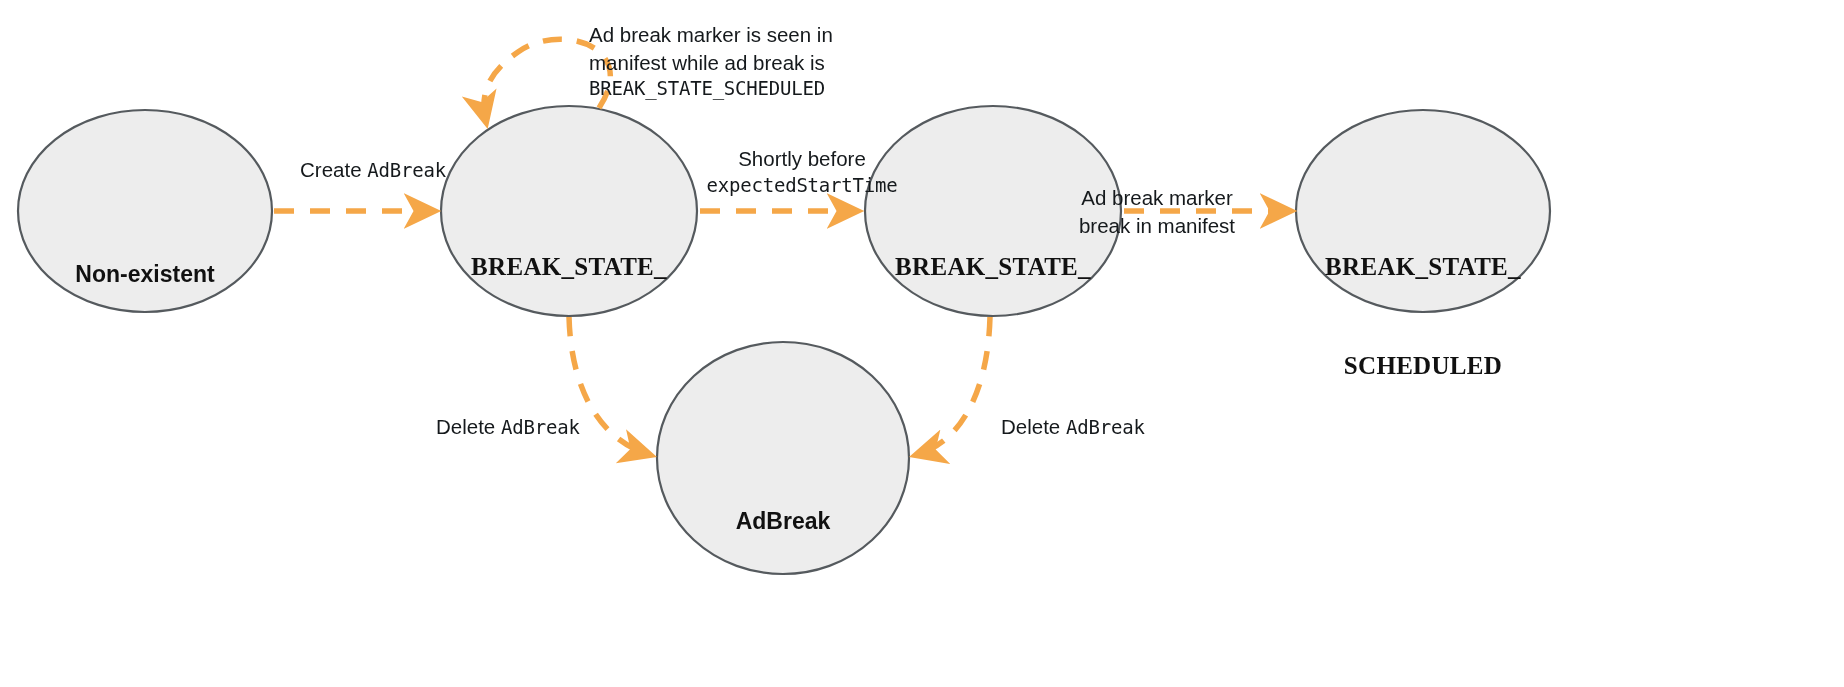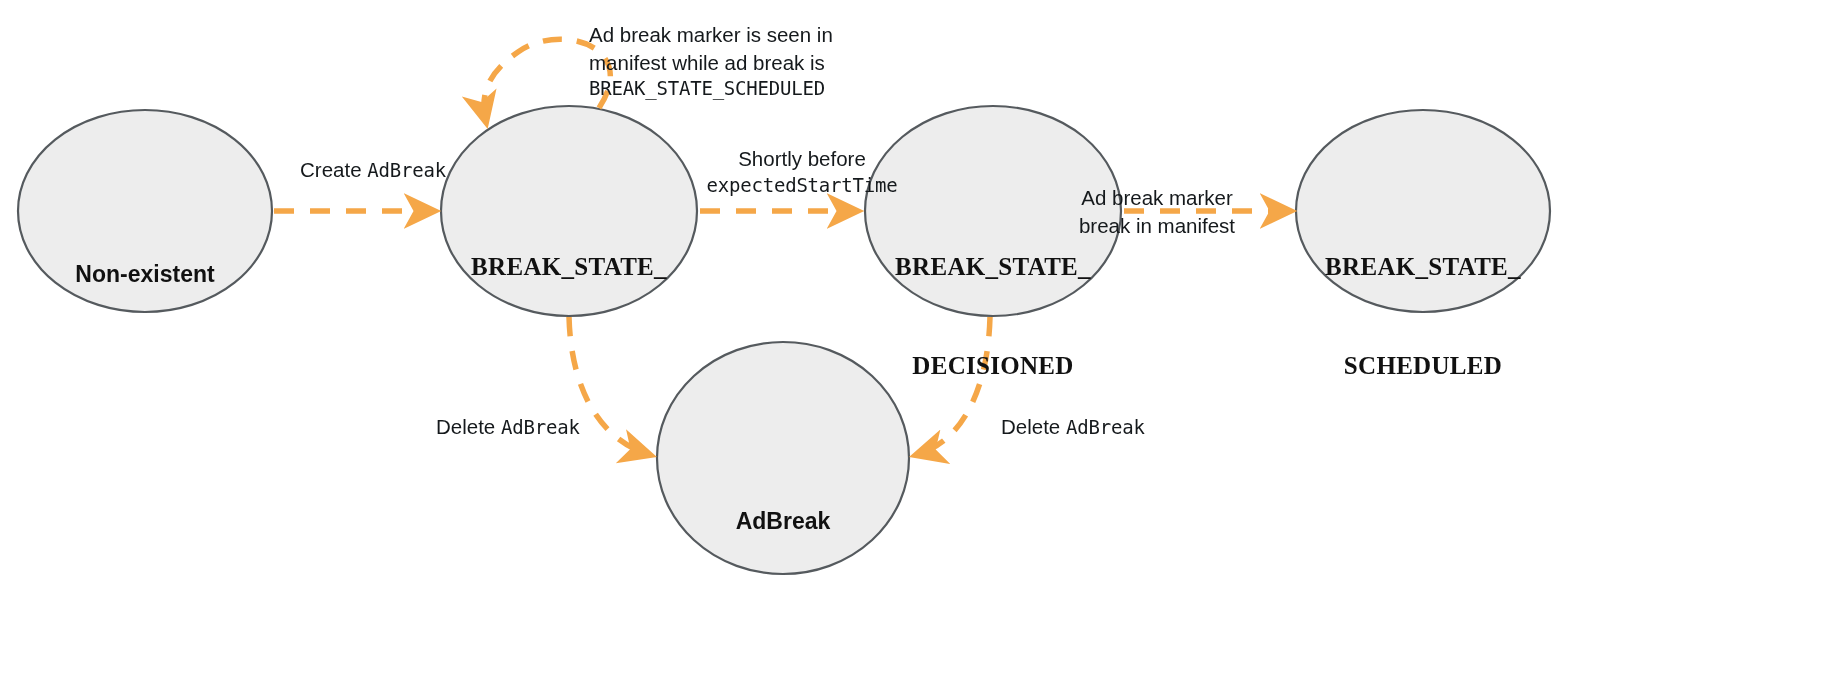--- a/index.html
+++ b/index.html
@@ -102,21 +102,20 @@
   <div class="node-label sans" style="left:20px; top:198px; width:250px;">
     <span class="lbl-line">Non-existent</span>
   </div>
 
   <div class="node-label mono" style="left:444px; top:183px; width:250px;">
     <span class="lbl-line">BREAK_STATE_</span>
   </div>
 
   <div class="node-label mono" style="left:868px; top:183px; width:250px;">
     <span class="lbl-line">BREAK_STATE_</span>
-    <span class="lbl-line">DECISIONED</span>
   </div>
 
   <div class="node-label mono" style="left:1298px; top:183px; width:250px;">
     <span class="lbl-line">BREAK_STATE_</span>
     <span class="lbl-line">SCHEDULED</span>
   </div>
 
   <div class="node-label sans" style="left:658px; top:445px; width:250px;">
     <span class="lbl-line">AdBreak</span>
   </div>

